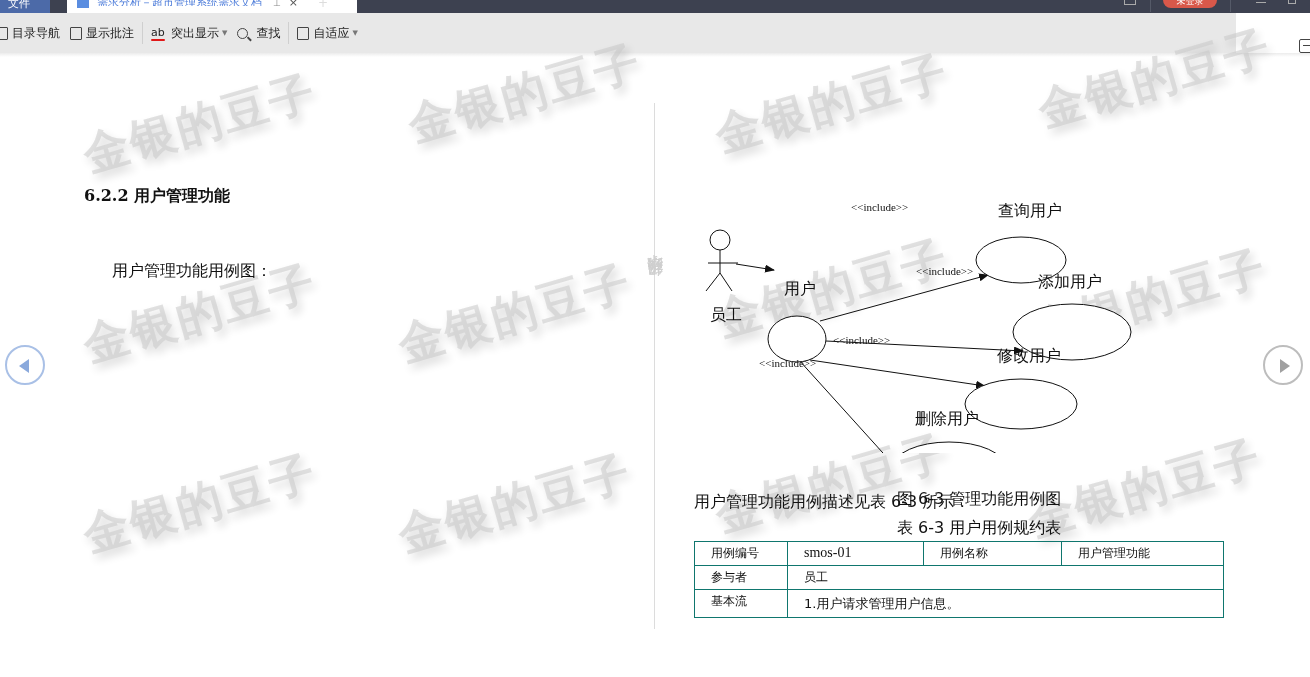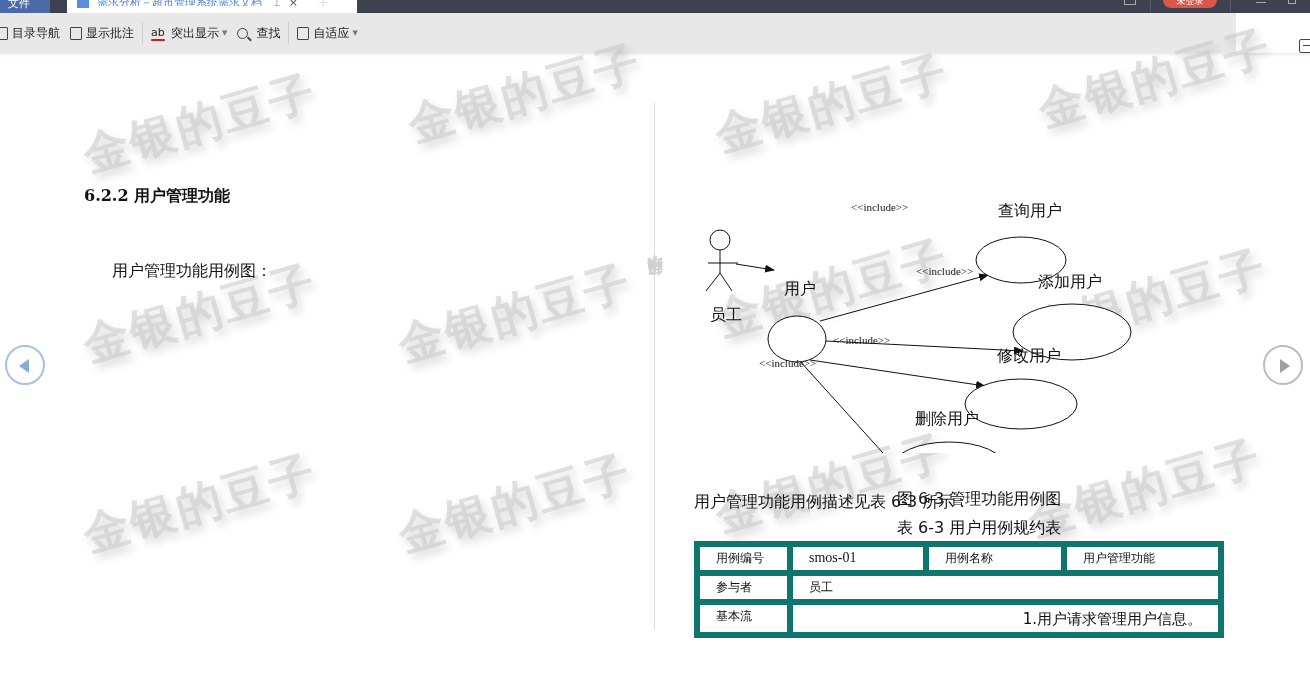--- a/index.html
+++ b/index.html
@@ -53,23 +53,23 @@
   .heading { position: absolute; left: 84px; top: 133px; font-family: "DejaVu Serif", "Liberation Serif", serif; font-weight: bold; font-size: 16px; color: #111; }
   .para { position: absolute; left: 84px; top: 161px; width: 540px; font-size: 12px; line-height: 22px; color: #111; text-indent: 14px; }
   .para2 { position: absolute; left: 112px; top: 208px; font-size: 16px; color: #111; }
 
   
   .diagram { position: absolute; left: 690px; top: 120px; width: 460px; height: 280px; }
   .caption { position: absolute; font-size: 16px; color: #111; white-space: nowrap; }
 
   
   .spec-table { position: absolute; left: 694px; top: 487px; width: 530px; border-collapse: collapse; font-size: 12px; color: #111; }
-  .spec-table td { border: 6px solid #0f766e; padding: 3px 16px; vertical-align: top; }
+  .spec-table td { border: 1px solid #0f766e; padding: 3px 16px; vertical-align: top; }
   .spec-table .mono { font-family: Liberation Serif, serif; font-size: 14px; }
-  .spec-table .big { font-size: 15px; padding-top: 5px; text-align: right; }
+  .spec-table .big { font-size: 13px; padding-top: 5px; }
 
   
   .nav-btn { position: absolute; width: 40px; height: 40px; border-radius: 50%; background: #fff; cursor: pointer; }
   .nav-prev { left: 5px; top: 292px; border: 2px solid #a9c0e6; }
   .nav-next { left: 1263px; top: 292px; border: 2px solid #bdbdbd; }
   .nav-prev::after { content: ""; position: absolute; left: 12px; top: 12px; border-right: 10px solid #8aa9dc; border-top: 7px solid transparent; border-bottom: 7px solid transparent; }
   .nav-next::after { content: ""; position: absolute; left: 15px; top: 12px; border-left: 10px solid #a0a0a0; border-top: 7px solid transparent; border-bottom: 7px solid transparent; }
 </style>
 </head>
 <body>

